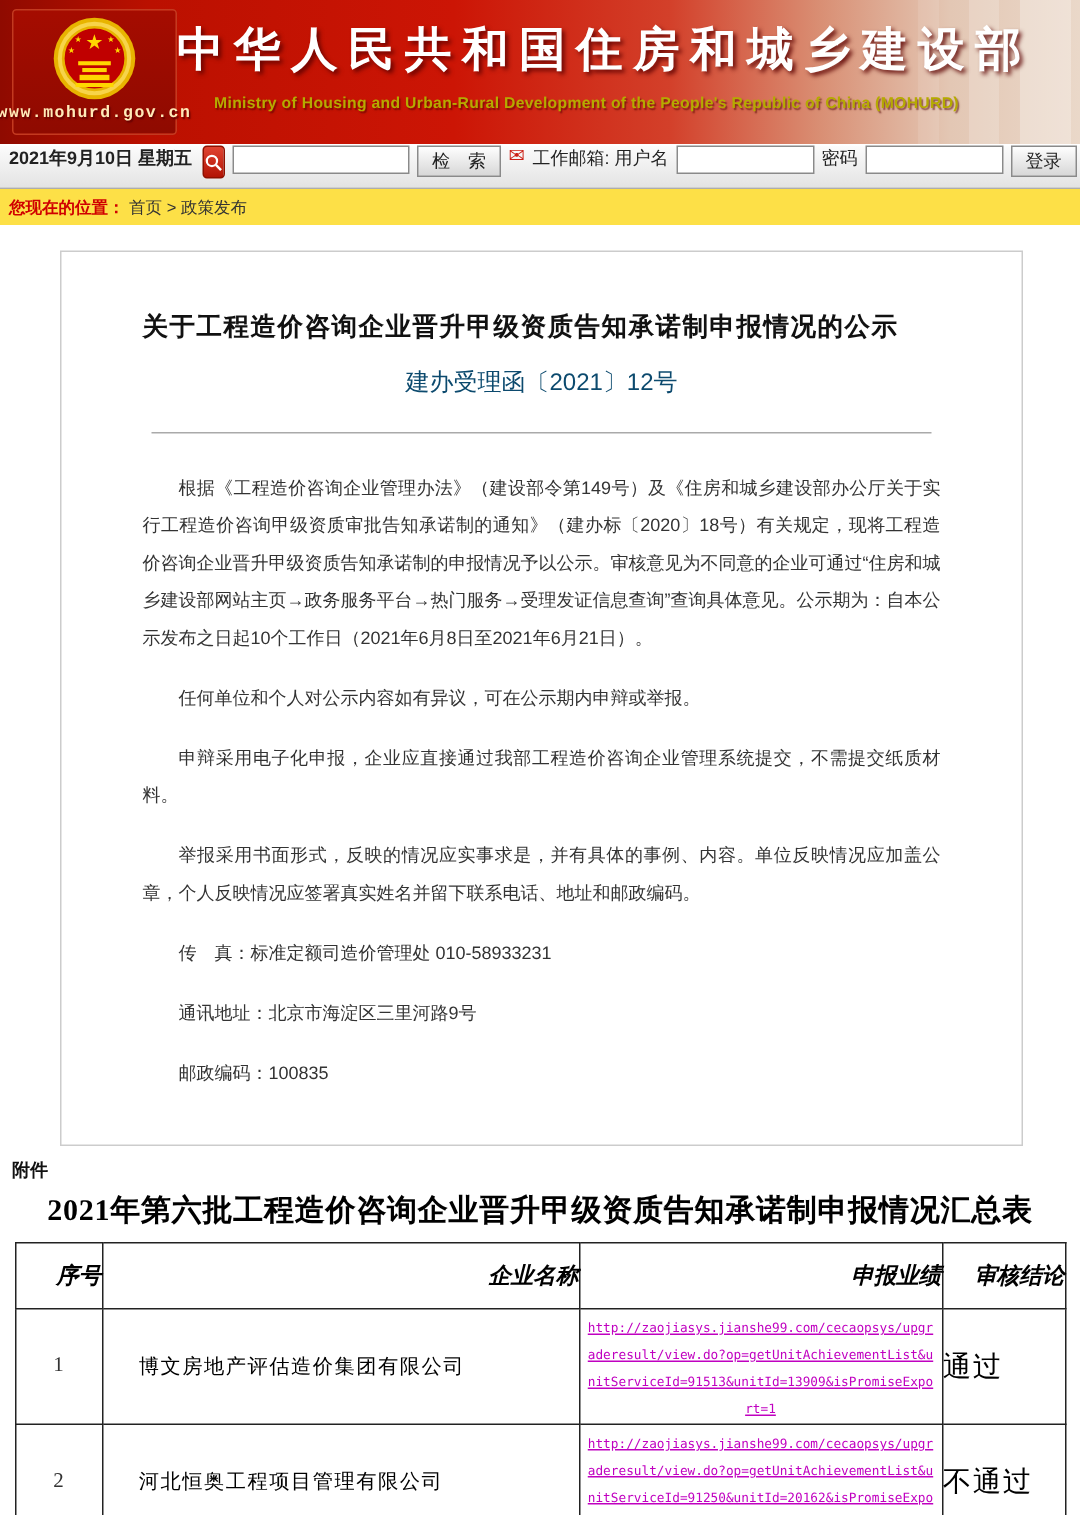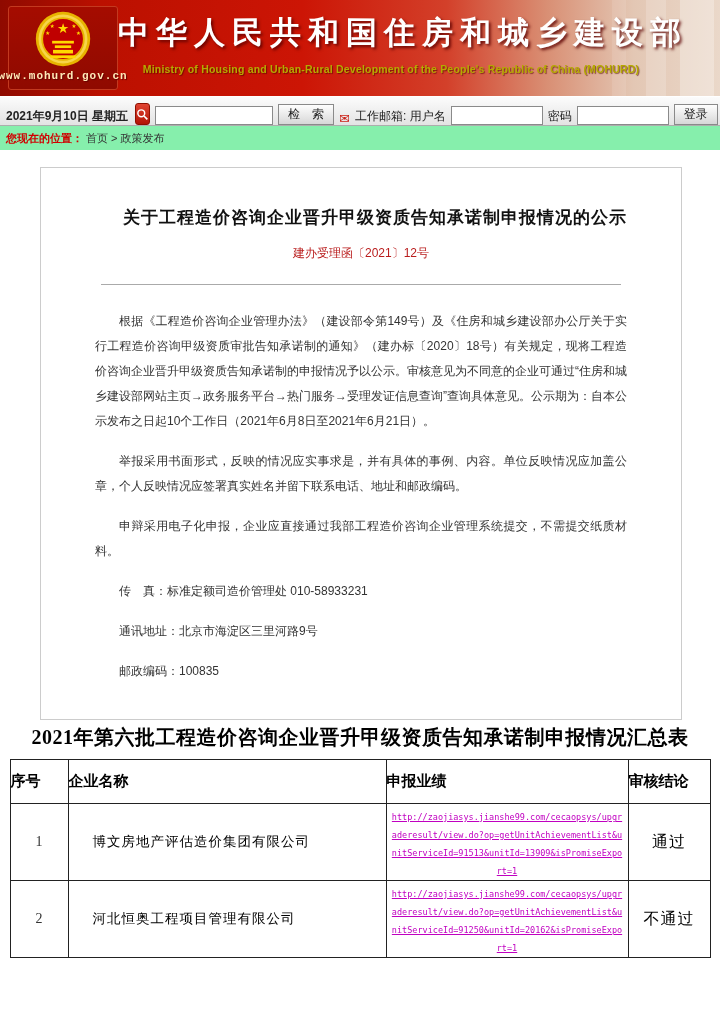--- a/index.html
+++ b/index.html
@@ -28,65 +28,65 @@
   .banner-titles { position:absolute; left:118px; right:56px; top:12px; text-align:center; }
   .banner-title { font-size:31px; font-weight:bold; color:#fff; letter-spacing:7px;
     text-shadow:2px 2px 3px rgba(90,0,0,.85); white-space:nowrap; }
   .banner-sub { margin-top:9px; font-size:10.5px; font-weight:bold; color:#b5aa00;
     text-shadow:1px 1px 1px rgba(80,0,0,.6); letter-spacing:.2px; }
 
   
   .toolbar {
     height:30px; background:linear-gradient(180deg,#fcfcfc,#e3e3e3);
     border-top:1px solid #fff; border-bottom:1px solid #adadad;
-    display:flex; align-items:flex-end; font-size:12px; color:#222; padding:0 6px; gap:5px;
+    display:flex; align-items:flex-start; font-size:12px; color:#222; padding:0 6px; gap:5px;
   }
   .tb-date { font-weight:bold; white-space:nowrap; margin-right:2px; }
   .search-btn-red { width:22px; height:22px; background:linear-gradient(180deg,#e04432,#b31405);
     border:1px solid #8d1000; border-radius:3px; display:flex; align-items:center; justify-content:center; cursor:pointer; }
   .tb-input { height:19px; border:1px solid #8a8a8a; background:#fff; padding:0 3px; font-size:12px; }
   .inp-search { width:118px; }
   .inp-user { width:92px; }
   .inp-pass { width:92px; }
   .tb-btn { height:21px; background:linear-gradient(180deg,#fefefe,#d7d7d7); border:1px solid #8a8a8a;
     font-size:12px; padding:0 9px; white-space:nowrap; cursor:pointer; color:#222; }
   .mail-icon { color:#cc2017; font-size:13px; line-height:1; }
   .tb-label { white-space:nowrap; }
 
   
-  .breadcrumb { padding:5px 6px 4px; font-size:11px; background:#86efac; }
+  .breadcrumb { padding:5px 6px 4px; font-size:11px; background:#fde047; }
   .bc-prefix { color:#d00000; font-weight:bold; }
   .bc-path { color:#333; }
 
   
   .doc-box { width:642px; margin:17px auto 0 40px; border:1px solid #ccc; background:#fff;
     padding:38px 54px 26px; }
-  .doc-title { text-align:right; font-size:17px; font-weight:bold; color:#111; letter-spacing:1px; }
-  .doc-number { text-align:center; font-size:12px; color:#b91c1c; margin-top:16px; }
+  .doc-title { text-align:left; font-size:17px; font-weight:bold; color:#111; letter-spacing:1px; }
+  .doc-number { text-align:center; font-size:16px; color:#0c4a6e; margin-top:16px; }
   .doc-hr { border:none; border-top:1px solid #aaa; margin:22px 6px 24px; }
   .doc-paragraphs p { font-size:12px; line-height:25px; text-indent:2em; text-align:justify;
     color:#333; margin-bottom:9px;margin-top:15px; }
 
   
   .attachment-label { font-size:12px; font-weight:bold; color:#111; margin:8px 0 2px 8px; }
   .table-title { text-align:center; font-family:"Liberation Serif","DejaVu Serif",serif;
     font-size:20px; font-weight:bold; color:#000; margin:4px 0 8px; letter-spacing:.5px; }
   table.results { width:700px; margin:0 auto; border-collapse:collapse; table-layout:fixed; }
   table.results th, table.results td { border:1px solid #222; vertical-align:middle; }
-  table.results th { height:44px; font-size:15px; font-weight:bold; color:#000; text-align:left;
-    font-family:"Liberation Sans","DejaVu Sans",sans-serif; }
+  table.results th { height:44px; font-size:15px; font-weight:bold; color:#000; text-align:right;
+    font-family:"Liberation Sans","DejaVu Sans",sans-serif;font-style:italic; }
   col.c-no { width:58px; } col.c-company { width:318px; } col.c-url { width:242px; } col.c-result { width:82px; }
   td.no-cell { text-align:center; font-family:"Liberation Serif","DejaVu Serif",serif; font-size:14px; height:34px; }
   td.company-cell { font-family:"Liberation Serif","DejaVu Serif",serif; font-size:13.5px; color:#000;
     padding:2px 4px 2px 24px; letter-spacing:1px; }
   td.url-cell { padding:2px 4px; text-align:center; }
   td.url-cell a { font-family:"DejaVu Sans Mono","Liberation Mono",monospace; font-size:8.5px;
     line-height:11px; color:#c000c0; text-decoration:underline; word-break:break-all; cursor:pointer;margin-top:32px; }
-  td.result-cell { text-align:center; font-family:"Liberation Serif","DejaVu Serif",serif;
-    font-size:16px; color:#000; letter-spacing:1px; }
+  td.result-cell { font-family:"Liberation Serif","DejaVu Serif",serif;
+    font-size:19px; color:#000; letter-spacing:1px; }
 </style>
 </head>
 <body>
 
 <div class="page">
 
   <div class="banner">
     <div class="bldg b1"></div>
     <div class="bldg b2"></div>
     <div class="bldg b3"></div>
@@ -136,28 +136,30 @@
     <span class="bc-prefix">您现在的位置：</span>
     <span class="bc-path">首页 &gt; 政策发布</span>
   </div>
 
   <div class="doc-box">
     <div class="doc-title">关于工程造价咨询企业晋升甲级资质告知承诺制申报情况的公示</div>
     <div class="doc-number">建办受理函〔2021〕12号</div>
     <hr class="doc-hr">
     <div class="doc-paragraphs">
         <p>根据《工程造价咨询企业管理办法》（建设部令第149号）及《住房和城乡建设部办公厅关于实行工程造价咨询甲级资质审批告知承诺制的通知》（建办标〔2020〕18号）有关规定，现将工程造价咨询企业晋升甲级资质告知承诺制的申报情况予以公示。审核意见为不同意的企业可通过“住房和城乡建设部网站主页→政务服务平台→热门服务→受理发证信息查询”查询具体意见。公示期为：自本公示发布之日起10个工作日（2021年6月8日至2021年6月21日）。</p>
+        <p>任何单位和个人对公示内容如有异议，可在公示期内申辩或举报。</p>
+        <p>申辩采用电子化申报，企业应直接通过我部工程造价咨询企业管理系统提交，不需提交纸质材料。</p>
         <p>举报采用书面形式，反映的情况应实事求是，并有具体的事例、内容。单位反映情况应加盖公章，个人反映情况应签署真实姓名并留下联系电话、地址和邮政编码。</p>
-        <p>申辩采用电子化申报，企业应直接通过我部工程造价咨询企业管理系统提交，不需提交纸质材料。</p>
         <p>传　真：标准定额司造价管理处 010-58933231</p>
         <p>通讯地址：北京市海淀区三里河路9号</p>
         <p>邮政编码：100835</p>
       </div>
   </div>
 
+  <div class="attachment-label">附件</div>
   <div class="table-title">2021年第六批工程造价咨询企业晋升甲级资质告知承诺制申报情况汇总表</div>
 
   <table class="results">
     <colgroup>
         <col class="c-no">
         <col class="c-company">
         <col class="c-url">
         <col class="c-result">
       </colgroup>
     <thead>

